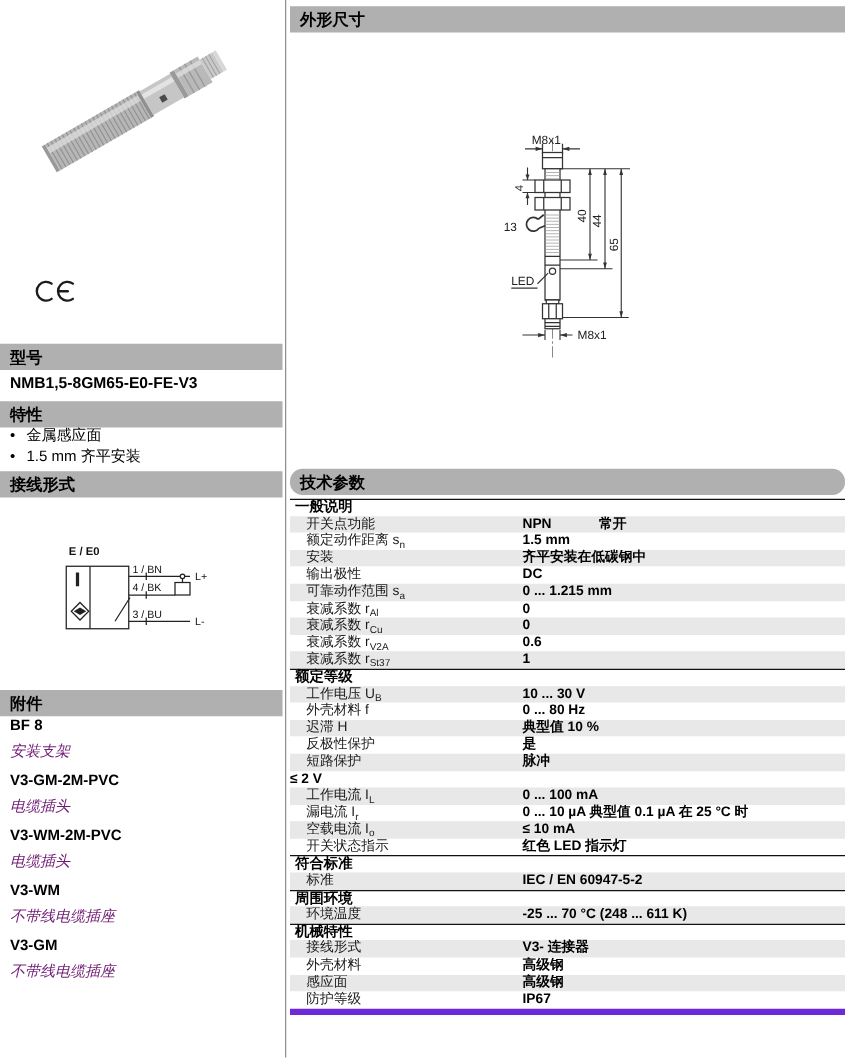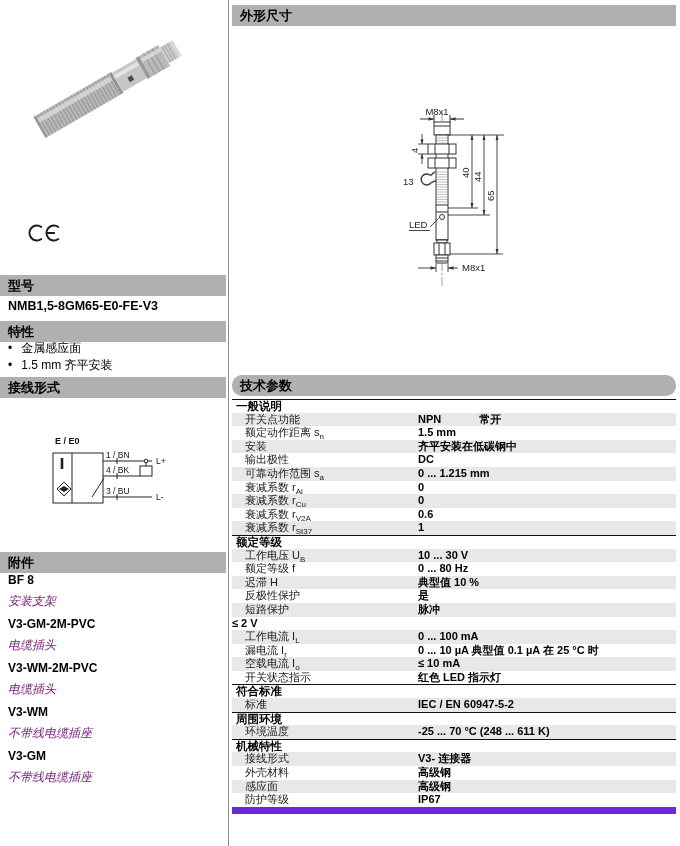--- a/index.html
+++ b/index.html
@@ -16,21 +16,21 @@
   .model-text{left:8px;top:299px;font-weight:bold;font-size:12.5px;}
   .feat-list{left:8px;top:340px;font-size:12px;}
   .feat{line-height:17px;}
   .feat::before{content:"•";margin-right:9px;}
   .acc-list{left:8px;top:571px;font-size:12px;}
   .acc-model{font-weight:bold;margin-top:7px;}
   .acc-model:first-child{margin-top:2px;}
   .acc-desc{margin-top:6px;color:#701a75;font-style:italic;}
   .tech{position:absolute;left:0;top:375px;width:444px;}
   .tech-bar{width:428px;border-radius:10px;}
-  .tech-table{margin-top:3px;border-bottom:7px solid #6d28d9;}
+  .tech-table{margin-top:3px;border-bottom:5px solid #6d28d9;}
   .tsec-title{font-weight:bold;font-size:11.5px;height:13.6px;line-height:13.3px;
               padding-left:4px;border-top:1px solid #111;box-sizing:border-box;}
   .trow{display:flex;height:13.6px;line-height:13.6px;font-size:11px;box-sizing:border-box;}
   .trow.alt{background:#e8e8e8;align-items:flex-end;}
   .tlabel{flex:0 0 173px;padding-left:13px;color:#1a1a1a;white-space:nowrap;overflow:hidden;}
   .tvalue{flex:1;font-weight:bold;white-space:nowrap;}
   .tvalue .v2{margin-left:38px;}
   sub{font-size:8px;line-height:0;}
   svg text{font-family:"Liberation Sans","DejaVu Sans",sans-serif;}
 </style>
@@ -307,21 +307,21 @@
         <div class="trow alt">
           <span class="tlabel">衰减系数 r<sub>St37</sub></span>
           <span class="tvalue">1</span>
         </div>
         <div class="tsec-title">额定等级</div>
         <div class="trow alt">
           <span class="tlabel">工作电压 U<sub>B</sub></span>
           <span class="tvalue">10 ... 30 V</span>
         </div>
         <div class="trow">
-          <span class="tlabel">额定等级 f</span>
+          <span class="tlabel">外壳材料 f</span>
           <span class="tvalue">0 ... 80 Hz</span>
         </div>
         <div class="trow alt">
           <span class="tlabel">迟滞 H</span>
           <span class="tvalue">典型值 10 %</span>
         </div>
         <div class="trow">
           <span class="tlabel">反极性保护</span>
           <span class="tvalue">是</span>
         </div>

